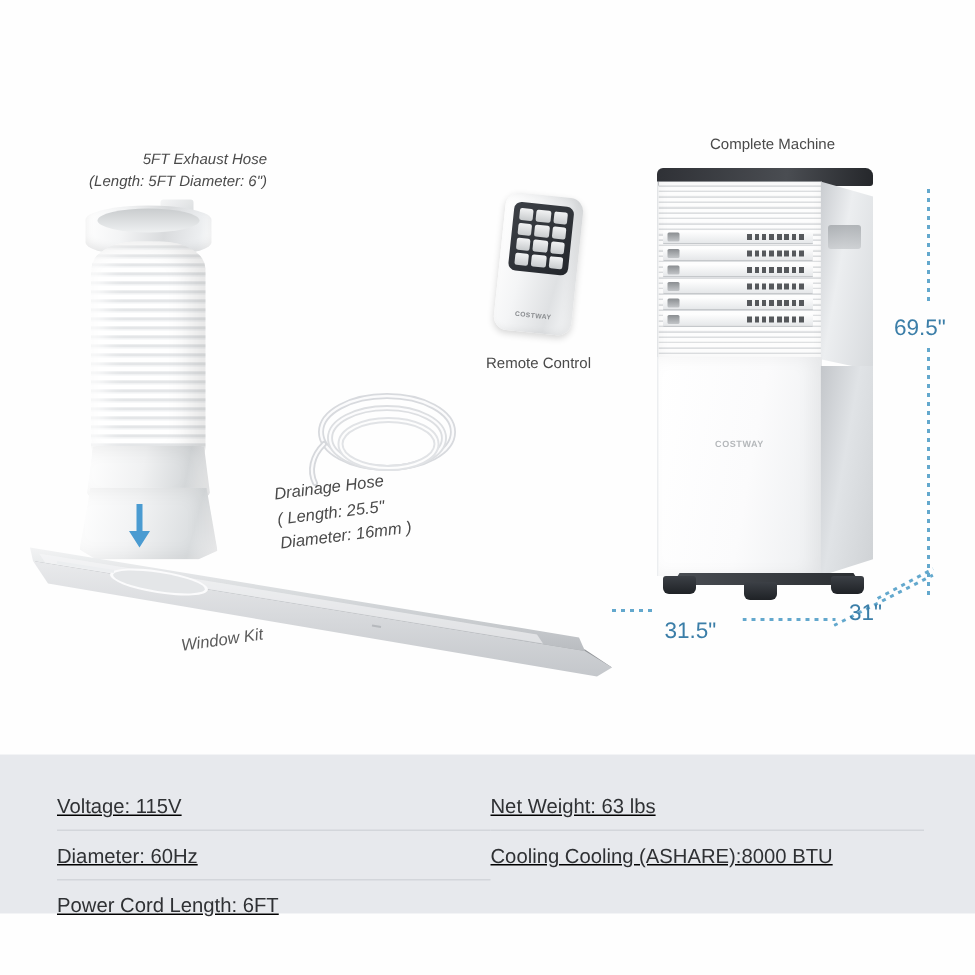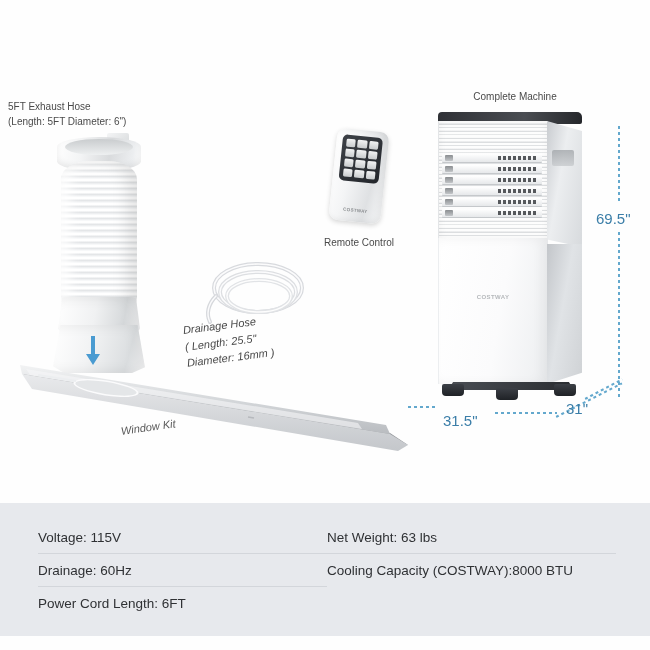--- a/index.html
+++ b/index.html
@@ -30,21 +30,21 @@
   .label {
     position: absolute;
     color: #4a4a4a;
     font-size: 10px;
     white-space: nowrap;
     line-height: 1.45;
   }
   .label.center { text-align: center; }
 
   
-  #exhaust-label { top: 100px; left: 8px; width: 170px; text-align: left; }
+  #exhaust-label { top: 100px; left: 8px; width: 170px; text-align: right; font-style: italic; }
 
   #exhaust-hose {
     position: absolute;
     left: 55px; top: 137px;
     width: 88px; height: 200px;
   }
   .hose-collar-top {
     position: absolute; left: 2px; top: 0;
     width: 84px; height: 34px;
     border-radius: 50% / 28%;
@@ -283,23 +283,24 @@
     background-size: 6px 2px;
     transform-origin: left center;
   }
   #dotd-1 { left: 556px; top: 416px; width: 74px; transform: rotate(-27deg); }
   #dotd-2 { left: 585px; top: 398px; width: 42px; transform: rotate(-28deg); }
 
   
   #spec-table {
     position:absolute;
     left:0; top:503px;
-    width:650px; height:133px;
+    width:650px; height:106px;
     background:#e7e9ed;
     padding: 18px 34px 0 38px;
+    text-decoration: underline;
   }
   .spec-cols { display:flex; width:100%; }
   .spec-col { flex: 1; }
   .spec-col.left { max-width: 290px; }
   .spec-row {
     font-size:13.5px;
     color:#2f3134;
     padding: 9px 0 8px 0;
     border-bottom: 1px solid #d3d6db;
     white-space:nowrap;
@@ -434,23 +435,23 @@
   <div class="dot-diag" id="dotd-2"></div>
 
   <div class="dim-text" id="dim-height">69.5"</div>
   <div class="dim-text" id="dim-width">31.5"</div>
   <div class="dim-text" id="dim-depth">31"</div>
 
   <div id="spec-table">
     <div class="spec-cols">
       <div class="spec-col left">
         <div class="spec-row">Voltage: 115V</div>
-        <div class="spec-row">Drainage: 60Hz</div>
+        <div class="spec-row">Diameter: 60Hz</div>
         <div class="spec-row last">Power Cord Length: 6FT</div>
       </div>
       <div class="spec-col">
         <div class="spec-row">Net Weight:   63 lbs</div>
-        <div class="spec-row last">Cooling Capacity (COSTWAY):8000 BTU</div>
+        <div class="spec-row last">Cooling Cooling (ASHARE):8000 BTU</div>
       </div>
     </div>
   </div>
 
 </div>
 
 </body></html>

